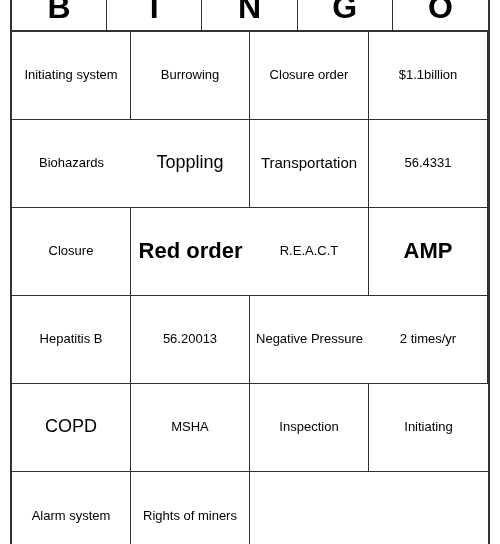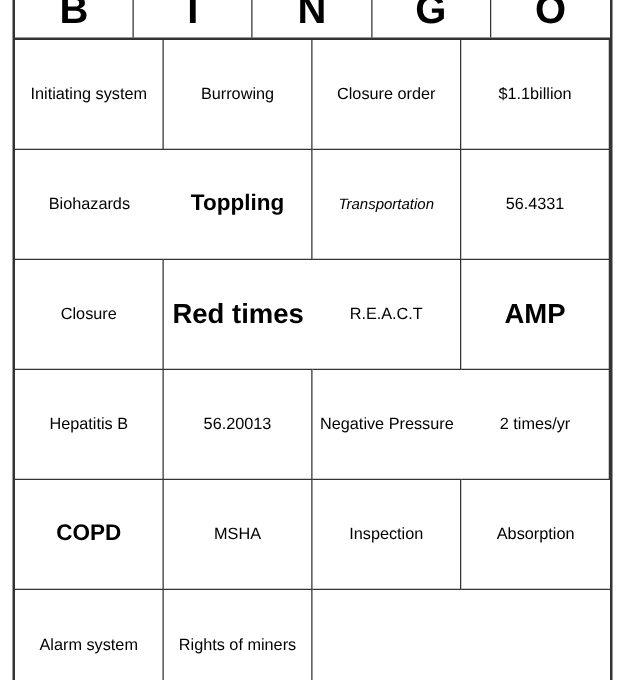--- a/index.html
+++ b/index.html
@@ -68,21 +68,21 @@
       border-bottom: none;
     }
 
     .bingo-cell.large-text {
       font-size: 22px;
       font-weight: bold;
     }
 
     .bingo-cell.medium-text {
       font-size: 18px;
-      font-weight: bold;
+      font-weight: normal;
       text-align: center;
     }
   </style>
 </head>
 <body>
 
 <div class="bingo-card">
   <div class="bingo-header">
   <div class="bingo-header-cell">B</div>
       <div class="bingo-header-cell">I</div>
@@ -90,30 +90,30 @@
       <div class="bingo-header-cell">G</div>
       <div class="bingo-header-cell">O</div>
     </div>
   <div class="bingo-grid">
   <div class="bingo-cell">Initiating system</div>
       <div class="bingo-cell">Burrowing</div>
       <div class="bingo-cell">Closure order</div>
       <div class="bingo-cell">$1.1billion</div>
       <div class="bingo-cell">Biohazards</div>
       <div class="bingo-cell medium-text">Toppling</div>
-      <div class="bingo-cell" style="font-size: 12px; font-style: italic;">Transportation</div>
+      <div class="bingo-cell" style="font-size: 15px;">Transportation</div>
       <div class="bingo-cell">56.4331</div>
       <div class="bingo-cell">Closure</div>
-      <div class="bingo-cell large-text">Red times</div>
+      <div class="bingo-cell large-text">Red order</div>
       <div class="bingo-cell">R.E.A.C.T</div>
       <div class="bingo-cell large-text">AMP</div>
       <div class="bingo-cell">Hepatitis B</div>
       <div class="bingo-cell">56.20013</div>
       <div class="bingo-cell">Negative Pressure</div>
       <div class="bingo-cell">2 times/yr</div>
       <div class="bingo-cell medium-text">COPD</div>
       <div class="bingo-cell">MSHA</div>
       <div class="bingo-cell">Inspection</div>
-      <div class="bingo-cell">Absorption</div>
+      <div class="bingo-cell">Initiating</div>
       <div class="bingo-cell">Alarm system</div>
       <div class="bingo-cell">Rights of miners</div>
     </div>
 </div>
 
 </body></html>

